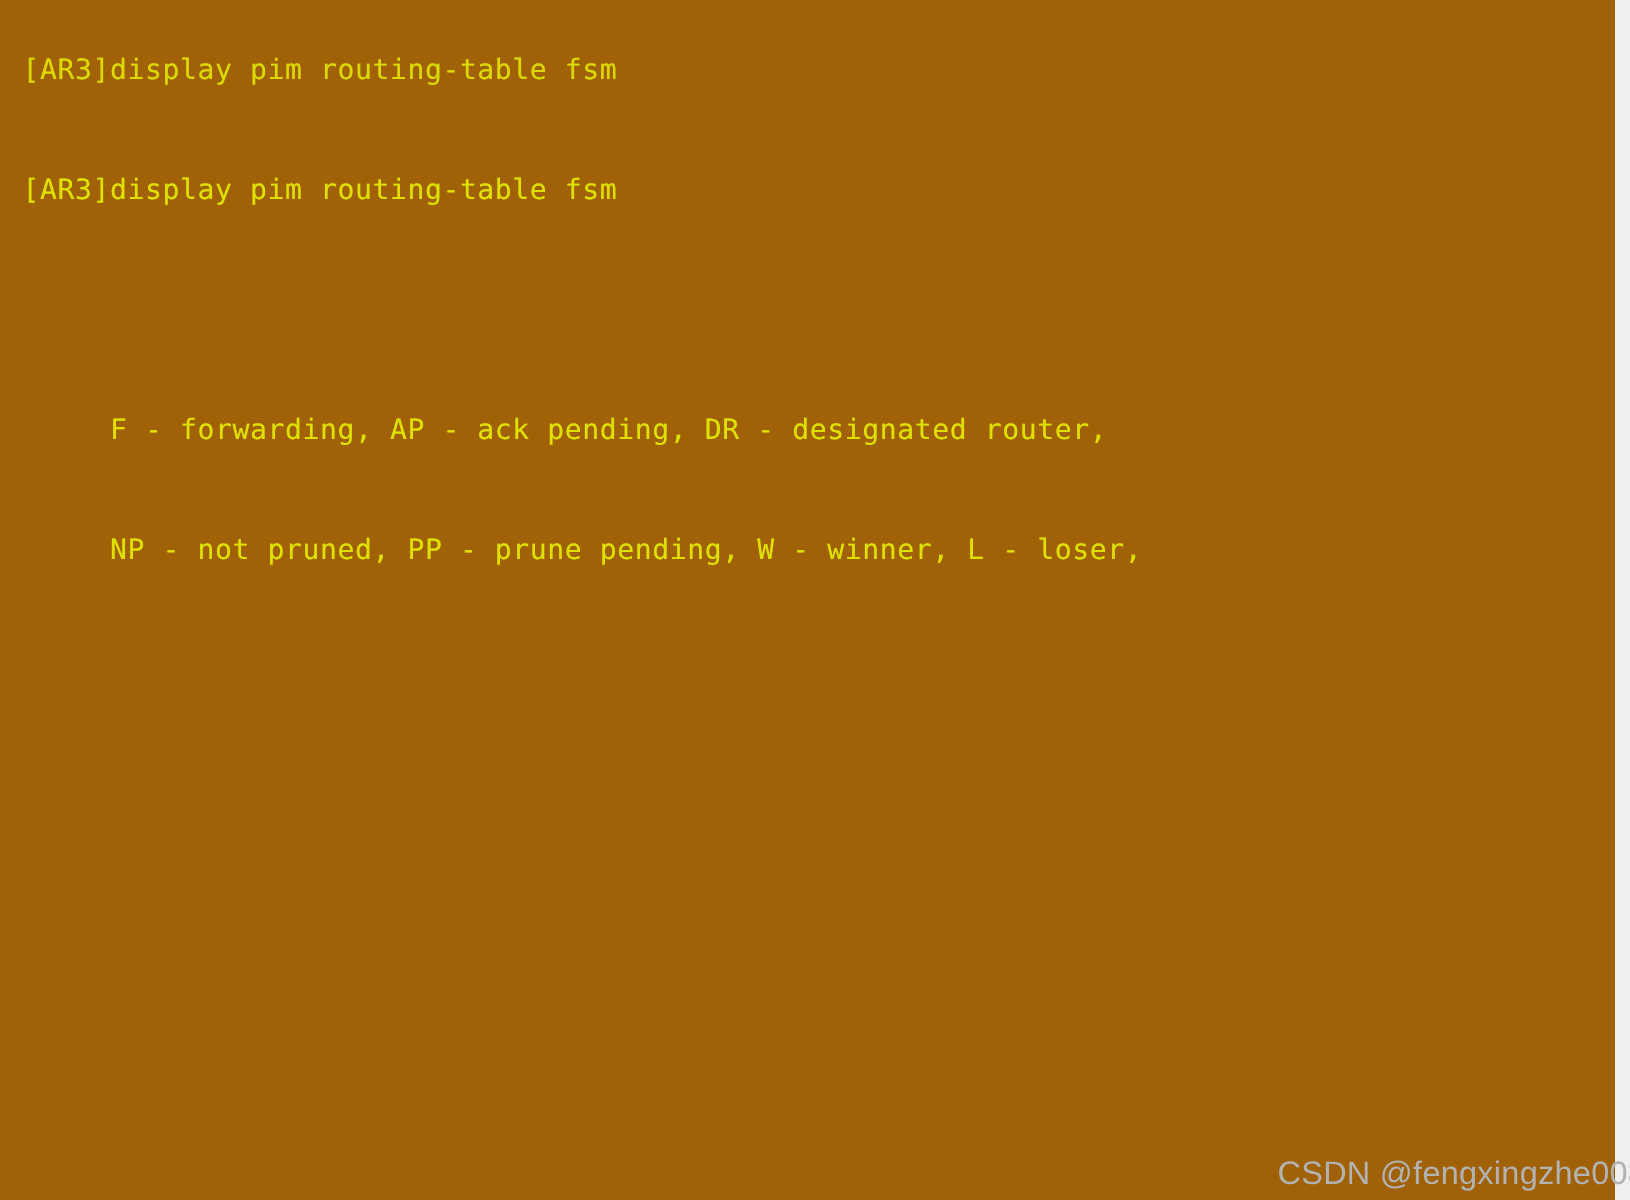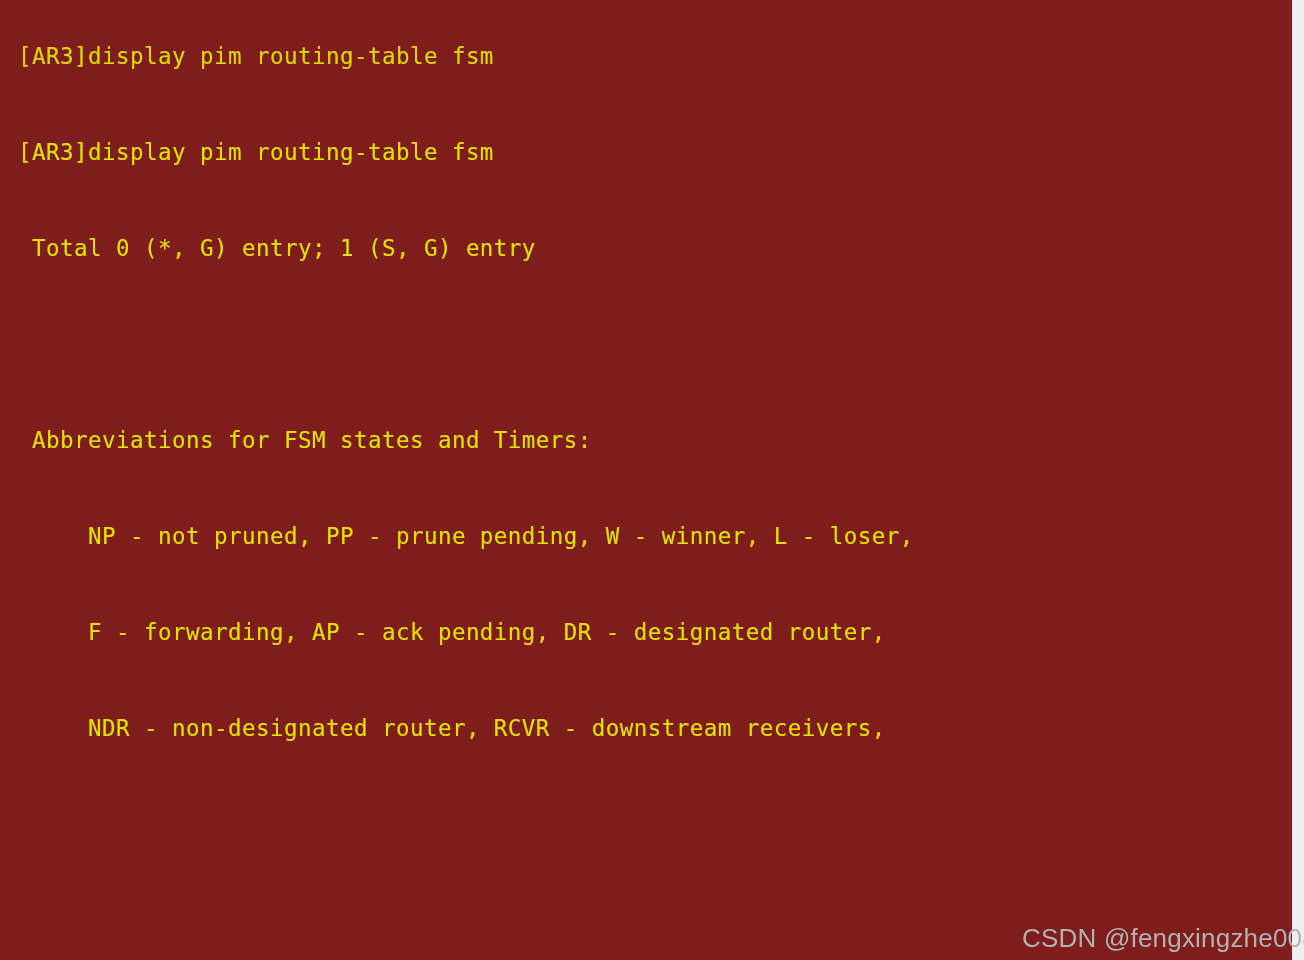--- a/index.html
+++ b/index.html
@@ -16,21 +16,21 @@
     overflow: hidden;
     font-family: "DejaVu Sans Mono", "Liberation Mono", monospace;
   }
   
   #terminal-surface {
     position: absolute;
     left: 0;
     top: 0;
     width: 1292px;
     height: 960px;
-    background: #7f1d1d;
+    background: #a16207;
     overflow: hidden;
   }
   #right-strip {
     position: absolute;
     left: 1292px;
     top: 0;
     width: 12px;
     height: 960px;
     background: #efefef;
   }
@@ -74,26 +74,23 @@
 </style>
 </head>
 <body>
 
 <div id="screen">
 
   <div id="terminal-surface">
     <div id="console-output">
       <span class="term-line clipped">[AR3]display pim routing-table fsm</span>
       <span class="term-line">[AR3]display pim routing-table fsm</span>
-      <span class="term-line"> Total 0 (*, G) entry; 1 (S, G) entry</span>
       <span class="term-line blank"></span>
-      <span class="term-line"> Abbreviations for FSM states and Timers:</span>
+      <span class="term-line">     F - forwarding, AP - ack pending, DR - designated router,</span>
       <span class="term-line">     NP - not pruned, PP - prune pending, W - winner, L - loser,</span>
-      <span class="term-line">     F - forwarding, AP - ack pending, DR - designated router,</span>
-      <span class="term-line">     NDR - non-designated router, RCVR - downstream receivers,</span>
       
       
       
       
       
       
       
       
       
       

